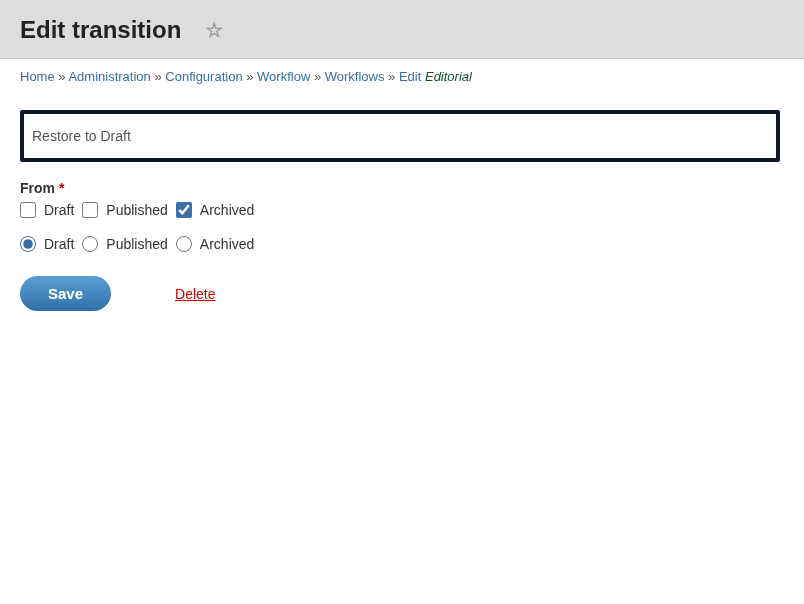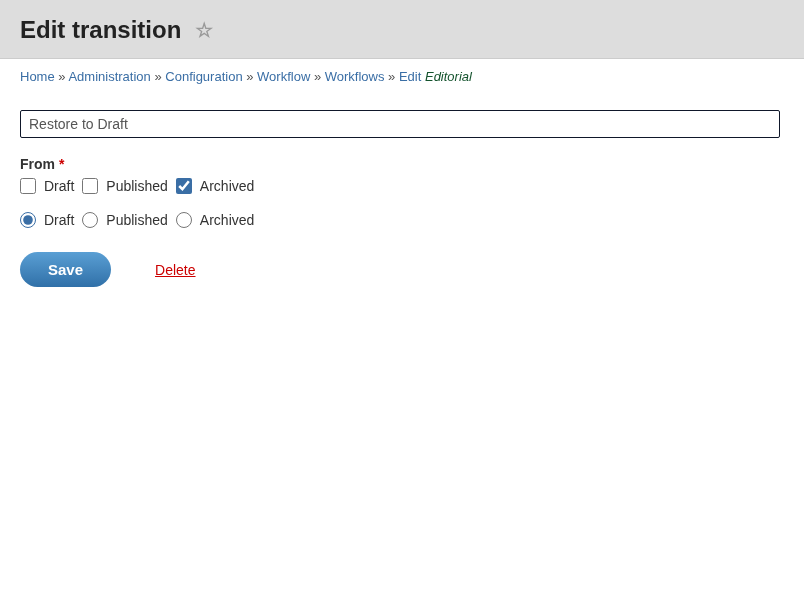--- a/index.html
+++ b/index.html
@@ -17,21 +17,21 @@
       background: #ddd;
       padding: 16px 20px 14px 20px;
       border-bottom: 1px solid #ccc;
     }
     #header h1 {
       font-size: 24px;
       font-weight: bold;
       color: #222;
       display: flex;
       align-items: center;
-      gap: 14px;
+      gap: 24px;
     }
     .star-icon {
       font-size: 20px;
       color: #999;
       cursor: pointer;
     }
 
     
     #breadcrumb {
       padding: 10px 20px;
@@ -60,22 +60,22 @@
       display: block;
     }
     .required {
       color: #c00;
       margin-left: 4px;
     }
 
     .text-input {
       width: 100%;
       max-width: 760px;
-      padding: 5px 8px;
-      border: 1px solid #0f172a;
+      padding: 14px 8px;
+      border: 4px solid #0f172a;
       font-size: 14px;
       color: #555;
       background: #fff;
       border-radius: 2px;
     }
 
     .checkbox-group, .radio-group {
       display: flex;
       gap: 8px;
       margin-top: 4px;
@@ -94,21 +94,21 @@
       height: 16px;
       cursor: pointer;
       accent-color: #3a6ea5;
     }
 
     
     #button-area {
       margin-top: 24px;
       display: flex;
       align-items: center;
-      gap: 4px;
+      gap: 24px;
     }
 
     .save-btn {
       background: linear-gradient(to bottom, #5a9fd4, #3070a8);
       color: #fff;
       border: none;
       border-radius: 20px;
       padding: 9px 28px;
       font-size: 15px;
       font-weight: bold;

